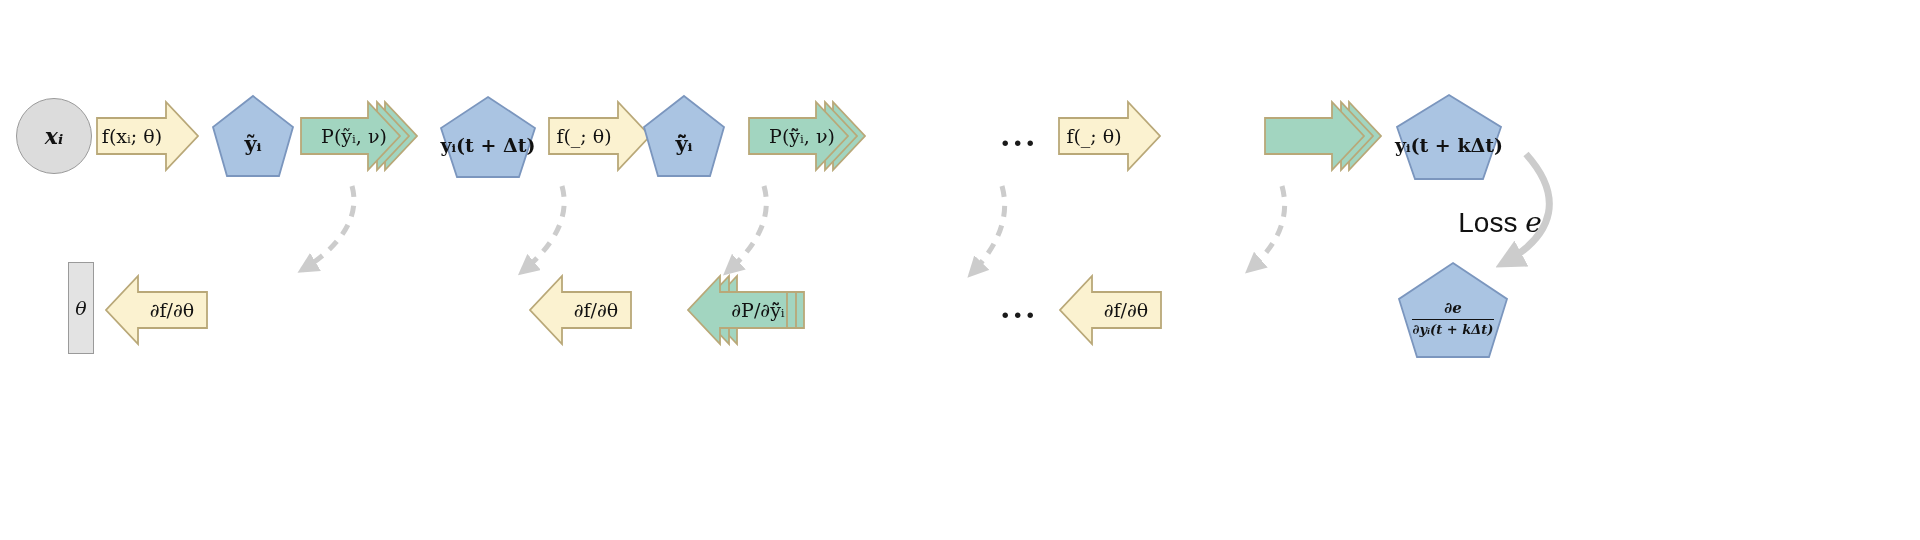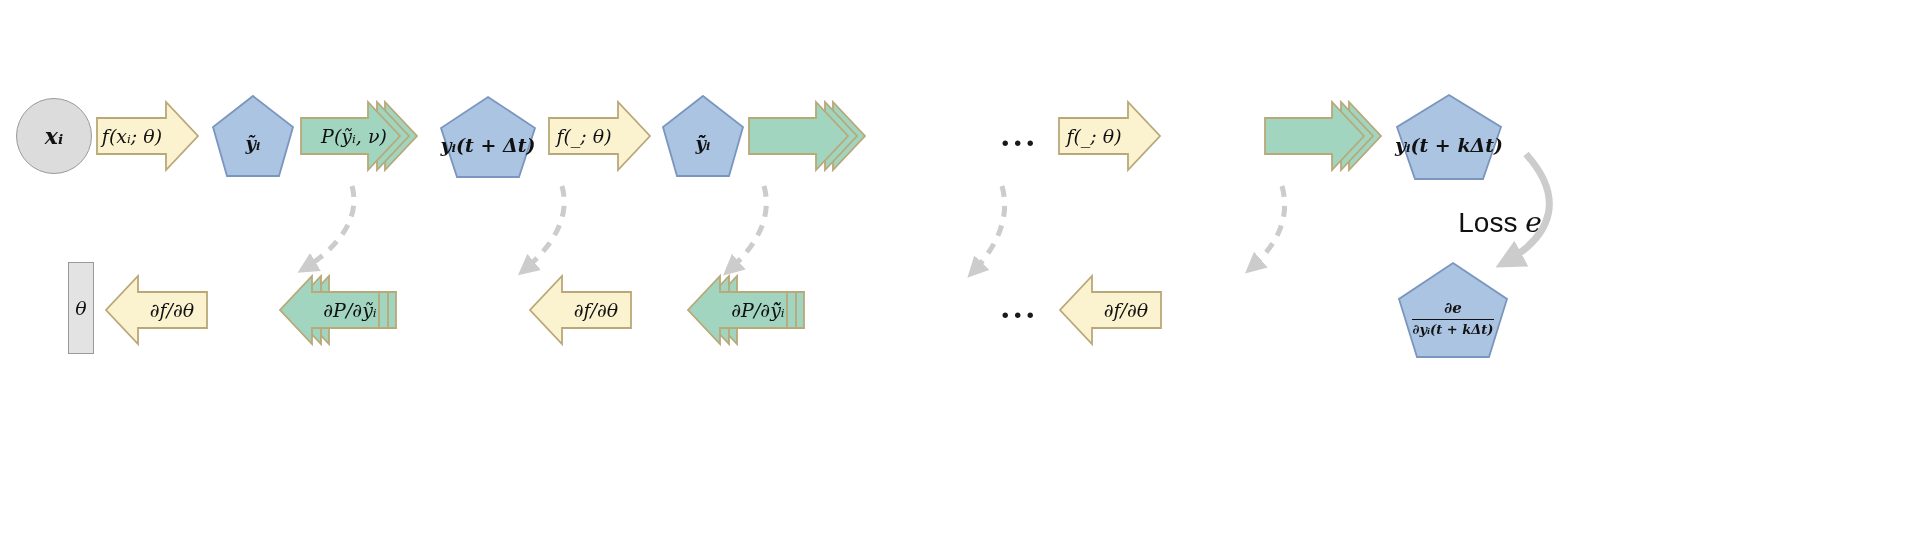--- a/index.html
+++ b/index.html
@@ -1,33 +1,33 @@
 <!DOCTYPE html>
 <html style="--pentagon_fill: #aac4e2; --pentagon_border: #7b96be; --arrow_yellow_fill: #fbf2d0; --arrow_green_fill: #a2d5c0; --arrow_border: #b9a878; --node_gray: #dcdcdc; --connector_gray: #cccccc;"><head>
 <meta charset="utf-8">
 <style>
   html,body{margin:0;padding:0;background:#ffffff;}
   #canvas{position:relative;width:1920px;height:540px;background:#ffffff;overflow:hidden;
           font-family:"DejaVu Serif",serif;}
   .node{position:absolute;}
   .node svg{position:absolute;inset:0;width:100%;height:100%;overflow:visible;display:block;}
   .lbl{position:absolute;top:0;bottom:0;display:flex;align-items:center;justify-content:center;
-       white-space:nowrap;font-family:"DejaVu Serif",serif;font-style:italic;font-size:19px;
+       white-space:nowrap;font-family:"DejaVu Serif",serif;font-size:19px;
        color:#111;z-index:2;}
   
   .ya{fill:var(--arrow_yellow_fill,#fbf2d0);stroke:var(--arrow_border,#b9a878);stroke-width:1.8;}
   .ga{fill:var(--arrow_green_fill,#a2d5c0);stroke:var(--arrow_border,#b9a878);stroke-width:1.8;}
   .pent polygon{fill:var(--pentagon_fill,#aac4e2);stroke:var(--pentagon_border,#7b96be);stroke-width:1.8;}
   
   .arrow-r .lbl{left:4px;right:36px;}
   .green-r .lbl{left:2px;right:52px;padding-left:36px;}
   .arrow-l .lbl{left:36px;right:4px;}
   .green-l .lbl{left:40px;right:22px;}
   
-  .pent .lbl{left:0;right:0;padding-top:14px;font-weight:bold;font-size:18px;}
+  .pent .lbl{left:0;right:0;padding-top:14px;font-weight:bold;font-size:21px;}
   .pent-state .lbl{font-size:19px;padding-top:16px;}
   
   .circle{border-radius:50%;background:var(--node_gray,#dcdcdc);border:1.5px solid #9a9a9a;
           display:flex;align-items:center;justify-content:center;box-sizing:border-box;}
   .circle .clbl{font-style:italic;font-weight:bold;font-size:22px;color:#111;}
   
   .slab{background:#e3e3e3;border:1.5px solid #9a9a9a;box-sizing:border-box;
         display:flex;align-items:center;justify-content:center;}
   .slab .slbl{font-style:italic;font-size:19px;color:#111;}
   
@@ -102,33 +102,34 @@
     <span class="lbl">yᵢ(t + Δt)</span>
   </div>
 
   <div class="node arrow-r" style="left:548px;top:100px;width:104px;height:72px">
     <svg viewBox="0 0 104 72">
       <path class="ya" d="M1,18 L70,18 L70,2 L102,36 L70,70 L70,54 L1,54 Z"></path>
     </svg>
     <span class="lbl">f(_; θ)</span>
   </div>
 
-  <div class="node pent" style="left:662px;top:95px;width:82px;height:82px">
+  <div class="node pent" style="left:643px;top:95px;width:82px;height:82px">
     <svg viewBox="0 0 82 82">
       <polygon points="41,1 81,32 67,81 15,81 1,32"></polygon>
     </svg>
     <span class="lbl">ỹ̃ᵢ</span>
   </div>
 
   <div class="node green-r" style="left:748px;top:100px;width:122px;height:72px">
     <svg viewBox="0 0 122 72">
       <path class="ga" transform="translate(17,0)" d="M1,18 L68,18 L68,2 L100,36 L68,70 L68,54 L1,54 Z"></path>
       <path class="ga" transform="translate(9,0)" d="M1,18 L68,18 L68,2 L100,36 L68,70 L68,54 L1,54 Z"></path>
       <path class="ga" d="M1,18 L68,18 L68,2 L100,36 L68,70 L68,54 L1,54 Z"></path>
     </svg>
+    <span class="lbl">P(ỹ̃ᵢ, ν)</span>
   </div>
 
 
   <div class="ellipsis" style="left:1000px;top:118px;">...</div>
 
   <div class="node arrow-r" style="left:1058px;top:100px;width:104px;height:72px">
     <svg viewBox="0 0 104 72">
       <path class="ya" d="M1,18 L70,18 L70,2 L102,36 L70,70 L70,54 L1,54 Z"></path>
     </svg>
     <span class="lbl">f(_; θ)</span>
@@ -159,28 +160,20 @@
     <span class="slbl">θ</span>
   </div>
 
   <div class="node arrow-l" style="left:104px;top:274px;width:104px;height:72px">
     <svg viewBox="0 0 104 72">
       <path class="ya" d="M103,18 L34,18 L34,2 L2,36 L34,70 L34,54 L103,54 Z"></path>
     </svg>
     <span class="lbl">∂f/∂θ</span>
   </div>
 
-  <div class="node green-l" style="left:278px;top:274px;width:126px;height:72px">
-    <svg viewBox="0 0 126 72">
-      <path class="ga" transform="translate(17,0)" d="M101,18 L34,18 L34,2 L2,36 L34,70 L34,54 L101,54 Z"></path>
-      <path class="ga" transform="translate(9,0)" d="M101,18 L34,18 L34,2 L2,36 L34,70 L34,54 L101,54 Z"></path>
-      <path class="ga" d="M101,18 L34,18 L34,2 L2,36 L34,70 L34,54 L101,54 Z"></path>
-    </svg>
-    <span class="lbl">∂P/∂ỹᵢ</span>
-  </div>
 
   <div class="node arrow-l" style="left:528px;top:274px;width:104px;height:72px">
     <svg viewBox="0 0 104 72">
       <path class="ya" d="M103,18 L34,18 L34,2 L2,36 L34,70 L34,54 L103,54 Z"></path>
     </svg>
     <span class="lbl">∂f/∂θ</span>
   </div>
 
   <div class="node green-l" style="left:686px;top:274px;width:126px;height:72px">
     <svg viewBox="0 0 126 72">

